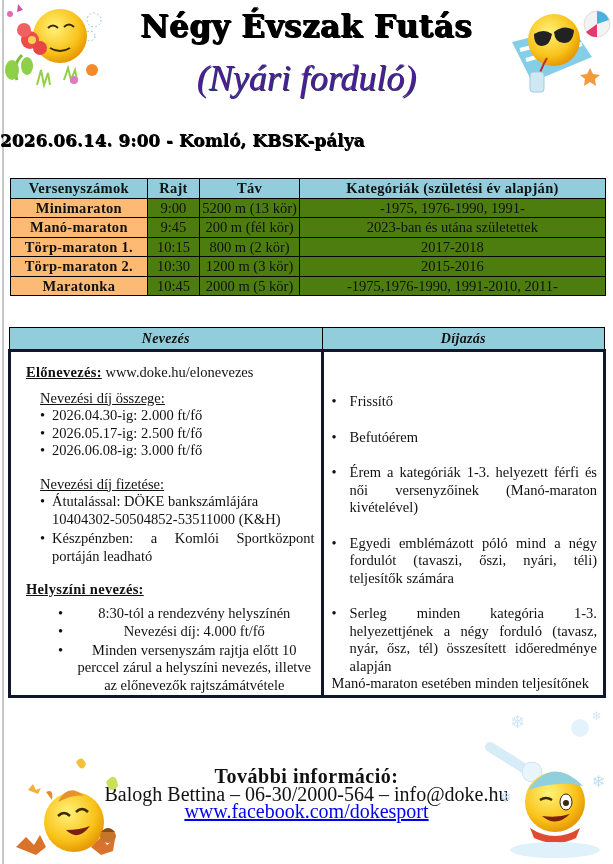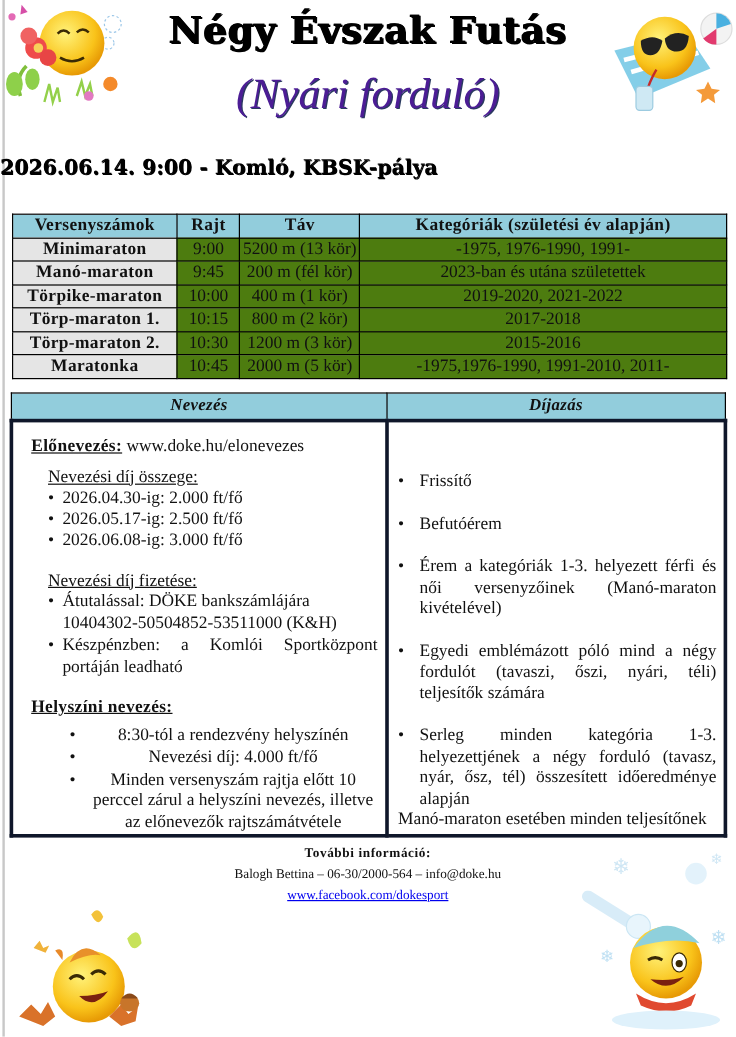--- a/index.html
+++ b/index.html
@@ -31,21 +31,21 @@
 
   table { border-collapse:collapse; }
   .events {
     position:absolute; left:10px; top:178px; width:596px;
     font-family:"Liberation Serif", serif; font-size:14.5px;
   }
   .events td, .events th {
     border:1px solid #000; padding:0 2px; height:18.5px; line-height:18px; text-align:center; white-space:nowrap;
   }
   .events th { background:#92cddc; font-weight:bold; letter-spacing:0.3px; }
-  .events td.ev-name { background:#e5e5e5; font-weight:bold; letter-spacing:0.3px; }
+  .events td.ev-name { background:#fdba74; font-weight:bold; letter-spacing:0.3px; }
   .events td { background:#4d7c0f; font-weight:normal; }
 
   .info {
     position:absolute; left:8px; top:327px; width:598px; height:294px;
     font-family:"Liberation Serif", serif; font-size:14.5px; line-height:17.5px;padding-left:26px;
   }
   .info th {
     background:#92cddc; border:1px solid #000; height:21px; font-style:italic; font-weight:bold;
     letter-spacing:0.3px; font-size:14px; padding:0;
   }
@@ -61,22 +61,22 @@
   li.bullet { position:relative; padding-left:12px; }
   li.bullet::before { content:"\2022"; position:absolute; left:0; top:0; }
   .justify { text-align:justify; }
   .helyszini ul { padding-left:32px; margin-top:6px; }
   .helyszini li.bullet { padding-left:16px; margin-bottom:1px;text-align:center; }
 
   .right-inner { padding:41px 6px 0 8px; }
   .right-inner li.bullet { padding-left:18px; margin-bottom:18px; text-align:justify; }
 
   .footer {
-    position:absolute; left:0; width:613px; top:703px; text-align:center;
-    font-family:"Liberation Serif", serif; font-size:11px; line-height:17.5px;
+    position:absolute; left:0; width:613px; top:768px; text-align:center;
+    font-family:"Liberation Serif", serif; font-size:20px; line-height:17.5px;
   }
   .footer .f-title { font-weight:bold; letter-spacing:0.5px; }
   .footer a { color:#0000ee; text-decoration:underline; }
 </style>
 </head>
 <body>
 
 <div class="left-rule"></div>
 
 <div class="deco" style="left:2px;top:0;">
@@ -152,26 +152,20 @@
       <td class="ev-name">Minimaraton</td>
       <td>9:00</td>
       <td>5200 m (13 kör)</td>
       <td>-1975, 1976-1990, 1991-</td>
     </tr>
     <tr>
       <td class="ev-name">Manó-maraton</td>
       <td>9:45</td>
       <td>200 m (fél kör)</td>
       <td>2023-ban és utána születettek</td>
-    </tr>
-    <tr>
-      <td class="ev-name">Törpike-maraton</td>
-      <td>10:00</td>
-      <td>400 m (1 kör)</td>
-      <td>2019-2020, 2021-2022</td>
     </tr>
     <tr>
       <td class="ev-name">Törp-maraton 1.</td>
       <td>10:15</td>
       <td>800 m (2 kör)</td>
       <td>2017-2018</td>
     </tr>
     <tr>
       <td class="ev-name">Törp-maraton 2.</td>
       <td>10:30</td>

